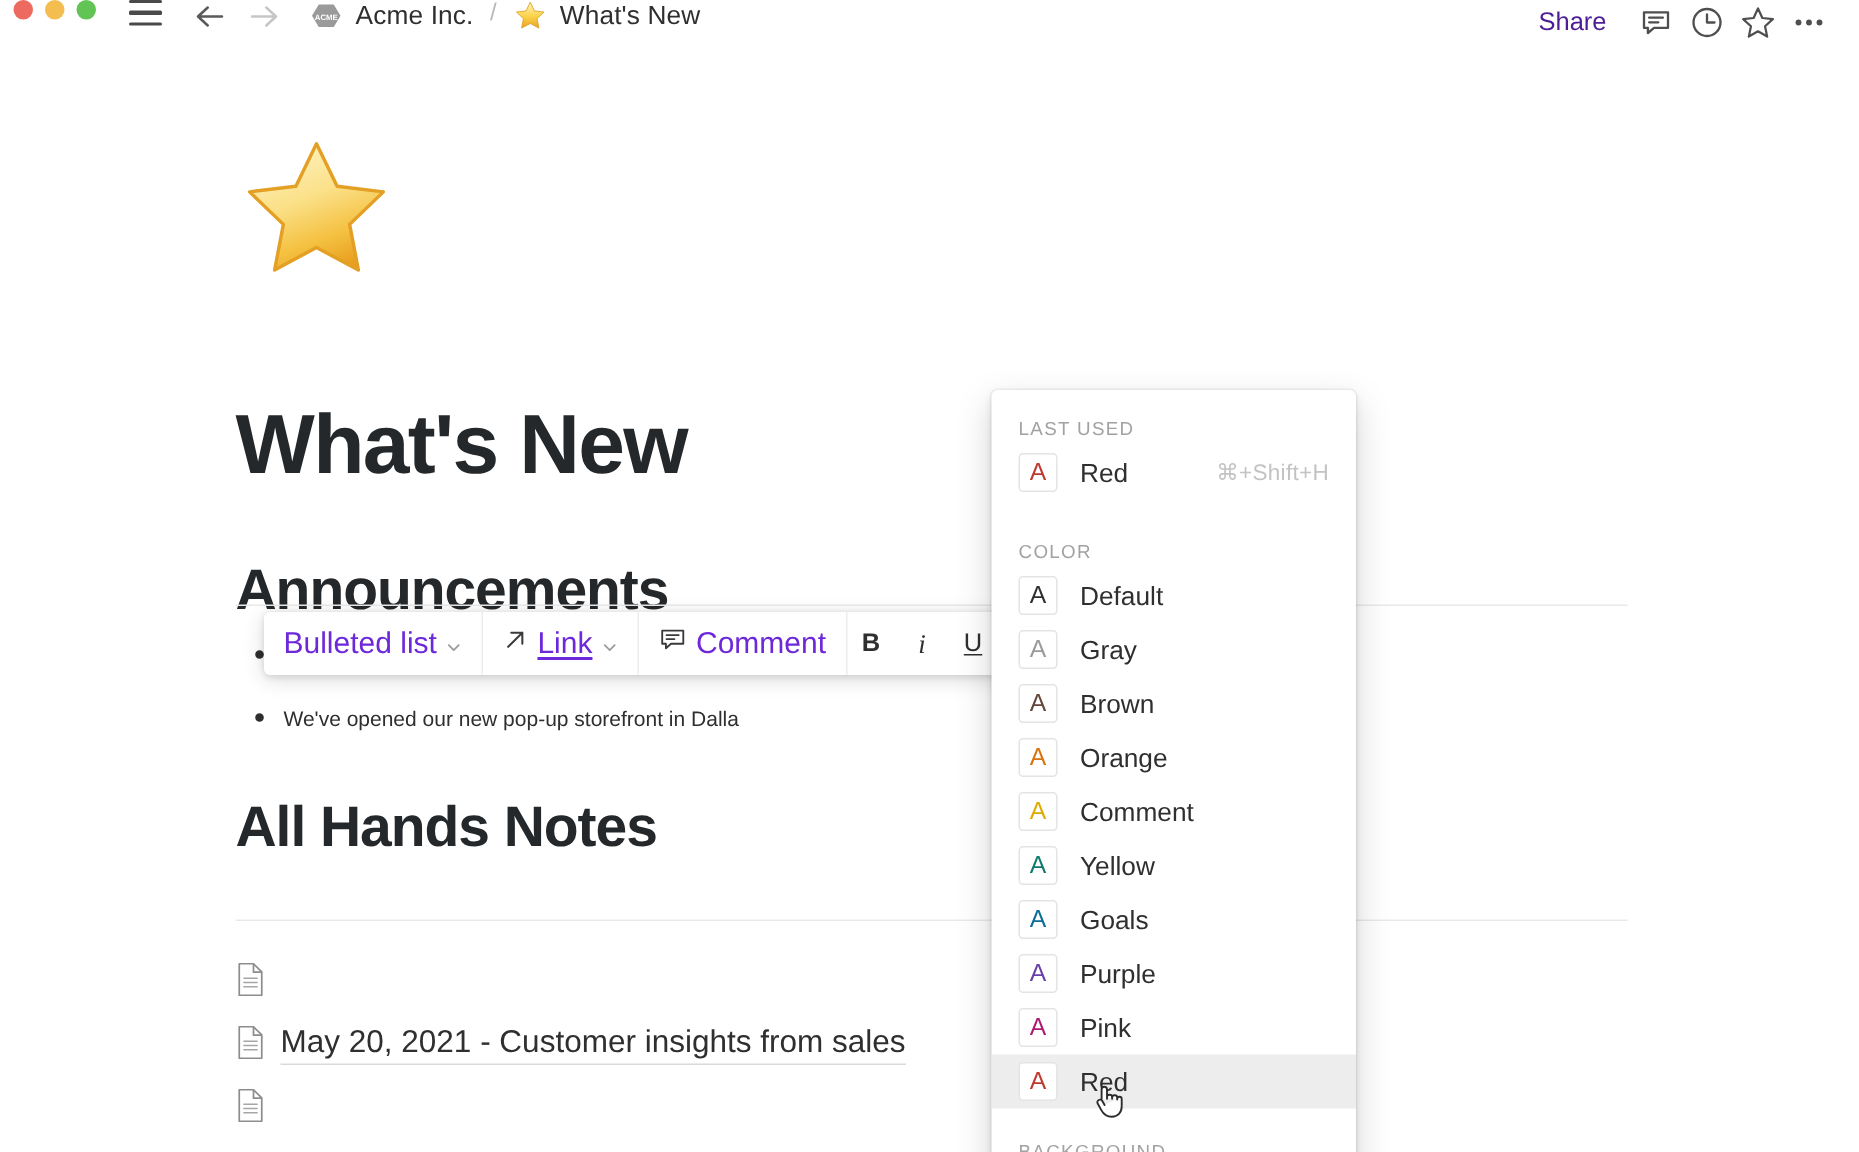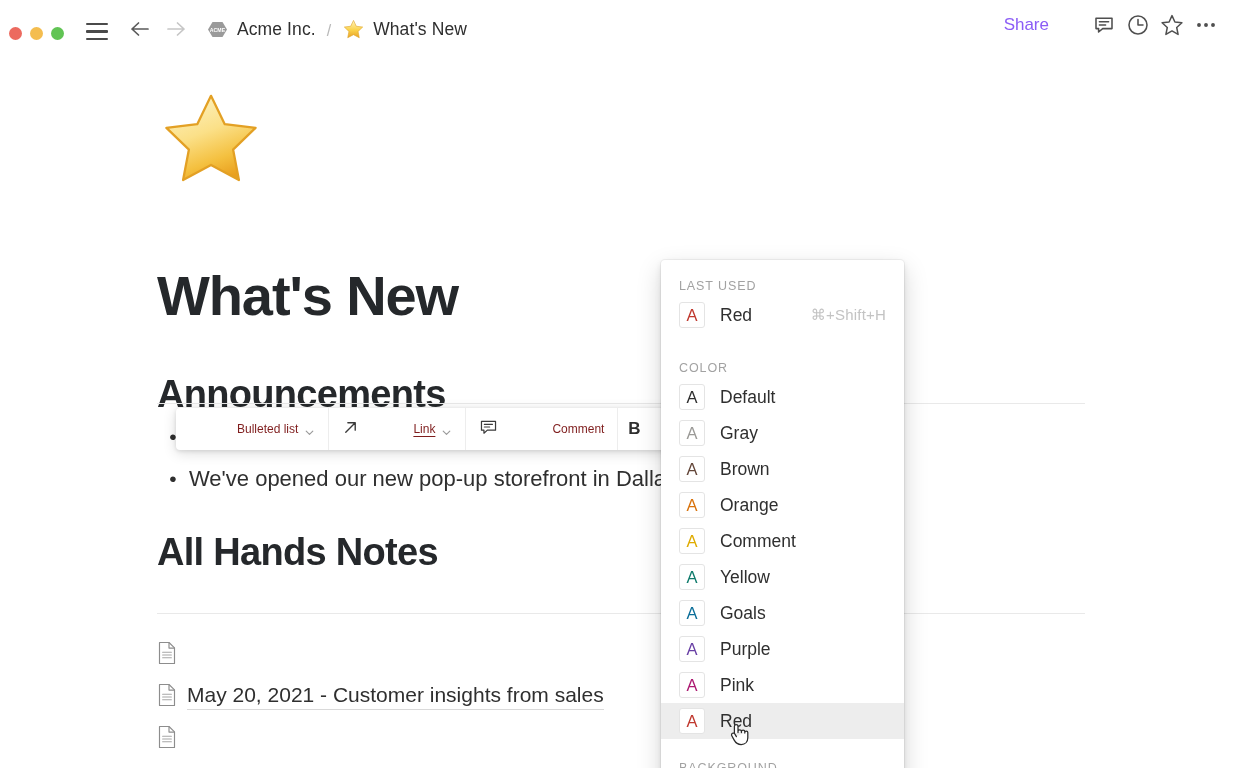--- a/index.html
+++ b/index.html
@@ -8,21 +8,21 @@
     background: #ffffff;
     font-family: "Liberation Sans", sans-serif;
     overflow: hidden;
     -webkit-font-smoothing: antialiased;
   }
   #root { position: relative; width: 1239px; height: 768px; background: #fff; }
 
   
   .titlebar {
     position: absolute; left: 0; top: 0; width: 1239px; height: 40px;
-    display: flex; align-items: flex-end; background: #ffffff;
+    display: flex; align-items: flex-start; background: #ffffff;
   }
   .traffic { display: flex; align-items: center; gap: 8px; margin-left: 9px; }
   .dot { width: 13px; height: 13px; border-radius: 50%; display: block; }
   .dot.red { background: #ec6a5f; }
   .dot.yellow { background: #f4bd4f; }
   .dot.green { background: #61c454; }
 
   .hamburger { margin-left: 22px; width: 22px; height: 17px;
     display: flex; flex-direction: column; justify-content: space-between; cursor: pointer; }
   .hamburger i { display: block; height: 2.4px; background: #4a4a4a; border-radius: 1px; }
@@ -32,21 +32,21 @@
   .navarrow.fwd { margin-left: 14px; }
 
   .crumb-logo { margin-left: 20px; width: 21px; height: 21px; display:flex; align-items:center; justify-content:center;}
   .crumb-text { margin-left: 9px; font-size: 17.5px; color: #2f2f2f; letter-spacing: .1px; cursor: pointer; }
   .crumb-sep { margin-left: 11px; font-size: 16px; color: #b9b9b9; }
   .crumb-star { margin-left: 12px; font-size: 20px; line-height: 1; }
   .crumb-star svg { display:block; }
   .crumb-text2 { margin-left: 9px; font-size: 17.5px; color: #2f2f2f; letter-spacing: .1px; cursor: pointer;}
 
   .tb-right { margin-left: auto; display: flex; align-items: center; margin-right: 16px; gap: 0; }
-  .tb-share { font-size: 17px; color: #8b5cf6; padding: 4px 8px; cursor: pointer; margin-right: 30px;}
+  .tb-share { font-size: 17px; color: #4c1d95; padding: 4px 8px; cursor: pointer; margin-right: 8px;}
   .tb-ico { width: 34px; height: 30px; display:flex; align-items:center; justify-content:center; cursor:pointer;}
 
   
   .page { position: absolute; left: 0; top: 40px; width: 1239px; height: 728px; background:#fff; }
   .page-icon { position: absolute; left: 157px; top: 50px; width: 108px; height: 100px; }
   .page-title {
     position: absolute; left: 157px; top: 228px;
     font-size: 56px; font-weight: bold; color: #25282b; letter-spacing: -1.1px;
     line-height: 1;
   }
@@ -56,41 +56,41 @@
   .h2.ann { top: 335px; }
   .h2.ahn { top: 493px; }
 
   .rule { position: absolute; left: 157px; width: 928px; height: 1px; background: #e9e9e9; }
   .rule.r1 { top: 363px; }
   .rule.r2 { top: 573px; }
 
   .bullets { position: absolute; left: 157px; top: 382px; width: 928px; }
   .bullet { display: flex; align-items: flex-start; height: 42px; }
   .bullet .dotm { width: 32px; text-align: center; font-size: 21px; line-height: 30px; color: #2f2f2f; }
-  .bullet .btxt { font-size: 22px; line-height: 30px; color: #2f2f2f; white-space: nowrap; }
+  .bullet .btxt { font-size: 14px; line-height: 30px; color: #2f2f2f; white-space: nowrap; }
   .hl { background: #cfe3ef; padding: 1px 0; }
 
   .notes { position: absolute; left: 157px; top: 592px; width: 928px; }
   .note { display: flex; align-items: center; height: 42px; }
   .note .nico { width: 30px; display:flex; align-items:center; }
   .note .ntxt {
     font-size: 21px; color: #2f2f2f; white-space: nowrap;
     border-bottom: 1px solid #d9d9d9; line-height: 28px; cursor: pointer;
   }
 
   
   .fmtbar {
     position: absolute; left: 176px; top: 368px; height: 42px;
     background: #ffffff; border-radius: 4px;
     box-shadow: 0 1px 4px rgba(15,15,15,.12), 0 3px 14px rgba(15,15,15,.14);
     display: flex; align-items: stretch; z-index: 40; overflow: hidden;
   }
   .fmt-grp { display: flex; align-items: center; padding: 0 13px; border-right: 1px solid #ededed; gap: 6px; cursor: pointer; }
   .fmt-grp:last-child { border-right: none; }
-  .fmt-lbl { font-size: 12px; color: #7f1d1d; white-space: nowrap; margin-left: 48px; }
+  .fmt-lbl { font-size: 20px; color: #6d28d9; white-space: nowrap; }
   .fmt-lbl.u { text-decoration: underline; text-underline-offset: 3px; }
   .chev { width: 11px; height: 11px; display:block; }
   .fmt-style { display:flex; align-items:center; padding: 0 2px; }
   .fmt-style span { width: 28px; text-align: center; font-size: 17px; color: #2f2f2f; cursor: pointer; }
   .fmt-style span.b { font-weight: bold; }
   .fmt-style span.i { font-style: italic; font-family: "Liberation Serif", serif; font-size: 18px; }
   .fmt-style span.u { text-decoration: underline; text-underline-offset: 2px; }
   .fmt-style span.s { text-decoration: line-through; }
 
   

